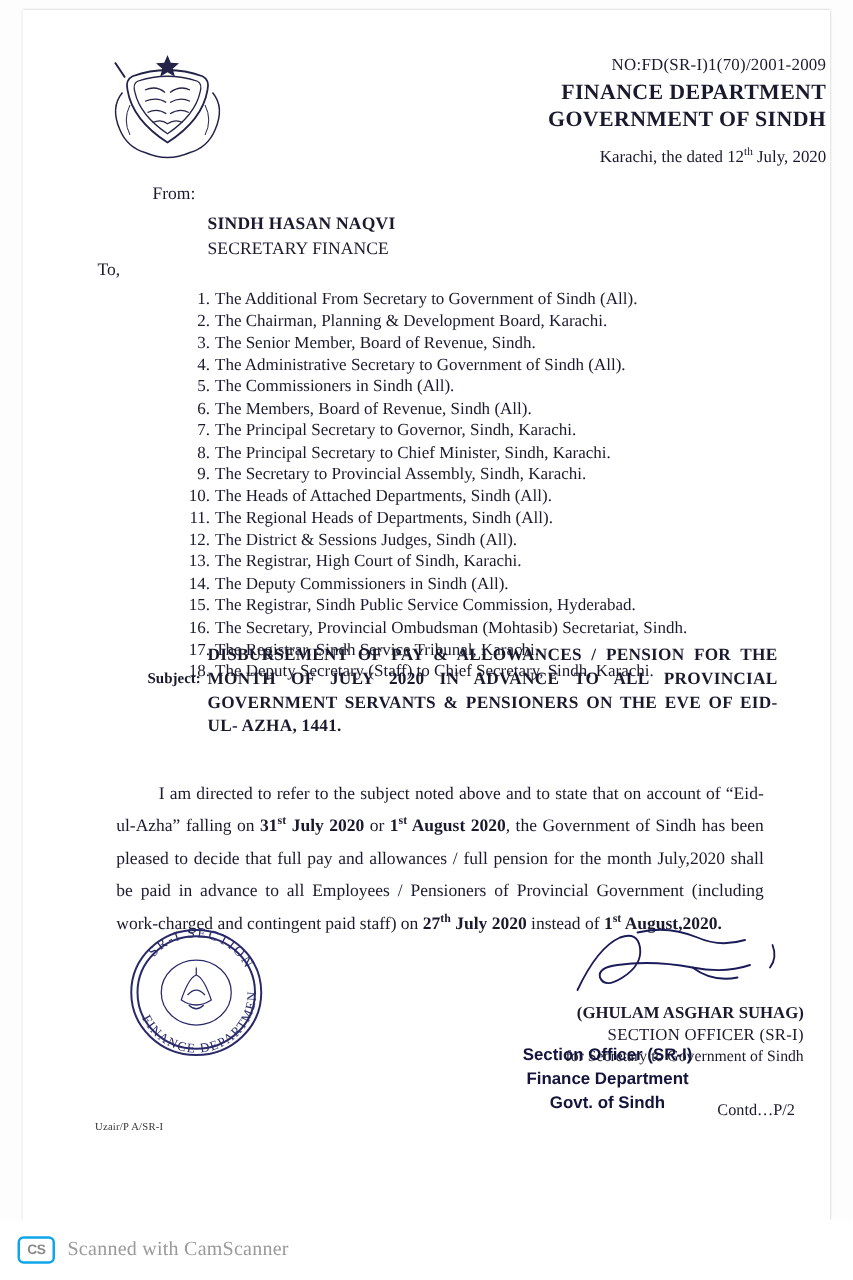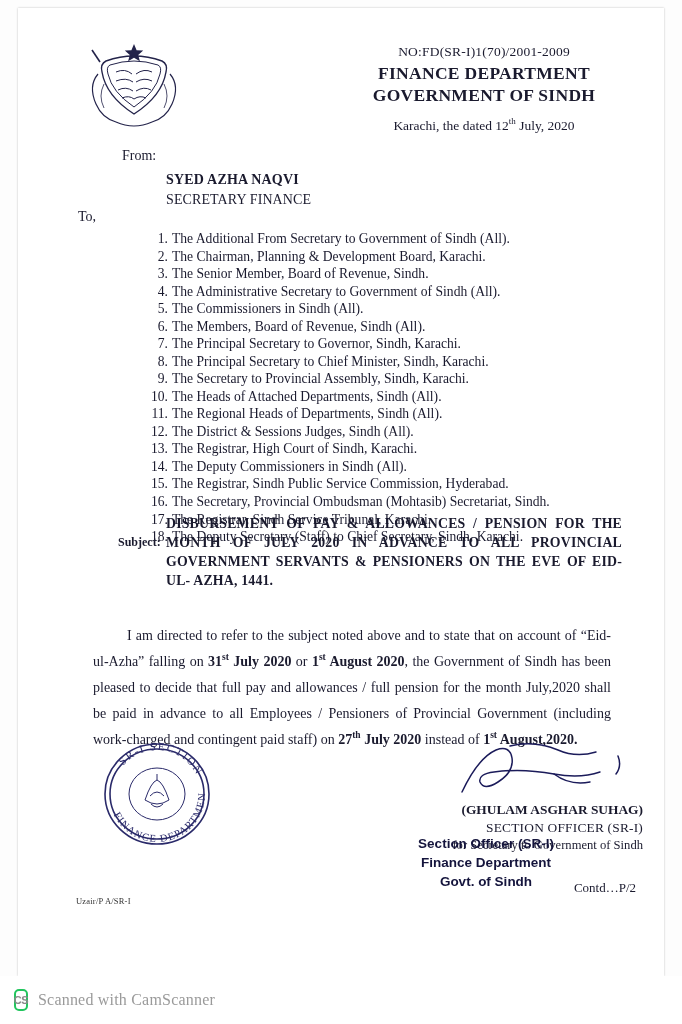--- a/index.html
+++ b/index.html
@@ -42,24 +42,24 @@
   .crest {
     position: absolute;
     left: 68px;
     top: 8px;
     width: 96px;
     height: 104px;
   }
   .crest svg { display: block; }
   .hdr-text {
     position: absolute;
-    left: 301px;
+    left: 313px;
     top: 18px;
     width: 330px;
-    text-align: center;
+    text-align: right;
   }
   .file-no {
     font-size: 13.5px;
     letter-spacing: 0.2px;
     margin-bottom: 3px;
   }
   .dept-1 {
     font-size: 17.5px;
     font-weight: bold;
     letter-spacing: 0.3px;
@@ -224,23 +224,23 @@
     bottom: 0;
     width: 682px;
     height: 48px;
     background: #ffffff;
     display: flex;
     align-items: center;
     padding-left: 14px;
     box-sizing: border-box;
   }
   .cs-logo {
-    width: 14px;
+    width: 30px;
     height: 22px;
-    border: 2px solid #22c55e;
+    border: 2px solid #0ea5e9;
     border-radius: 5px;
     color: #8a8a8a;
     font-family: "Liberation Sans", sans-serif;
     font-size: 11px;
     font-weight: bold;
     display: flex;
     align-items: center;
     justify-content: center;
     letter-spacing: -0.5px;
     box-sizing: border-box;
@@ -285,21 +285,21 @@
       <div class="hdr-text">
         <div class="file-no">NO:FD(SR-I)1(70)/2001-2009</div>
         <div class="dept-1">FINANCE DEPARTMENT</div>
         <div class="dept-2">GOVERNMENT OF SINDH</div>
         <div class="dateline"><span>Karachi, the dated 12</span><sup>th</sup><span> July, 2020</span></div>
       </div>
     </div>
 
     <div class="label-from">From:</div>
     <div class="from-block">
-      <div class="from-name">SYED AZHA NAQVI</div>
+      <div class="from-name">SINDH HASAN NAQVI</div>
       <div class="from-title">SECRETARY FINANCE</div>
     </div>
 
     <div class="label-to">To,</div>
     <ul class="addressees" id="addressee-list">
         <li><span class="num">1.</span><span>The Additional From Secretary to Government of Sindh </span><b>(All).</b></li>
         <li><span class="num">2.</span><span>The Chairman, Planning &amp; Development Board, Karachi.</span></li>
         <li><span class="num">3.</span><span>The Senior Member, Board of Revenue, Sindh.</span></li>
         <li><span class="num">4.</span><span>The Administrative Secretary to Government of Sindh </span><b>(All).</b></li>
         <li><span class="num">5.</span><span>The Commissioners in Sindh </span><b>(All).</b></li>

